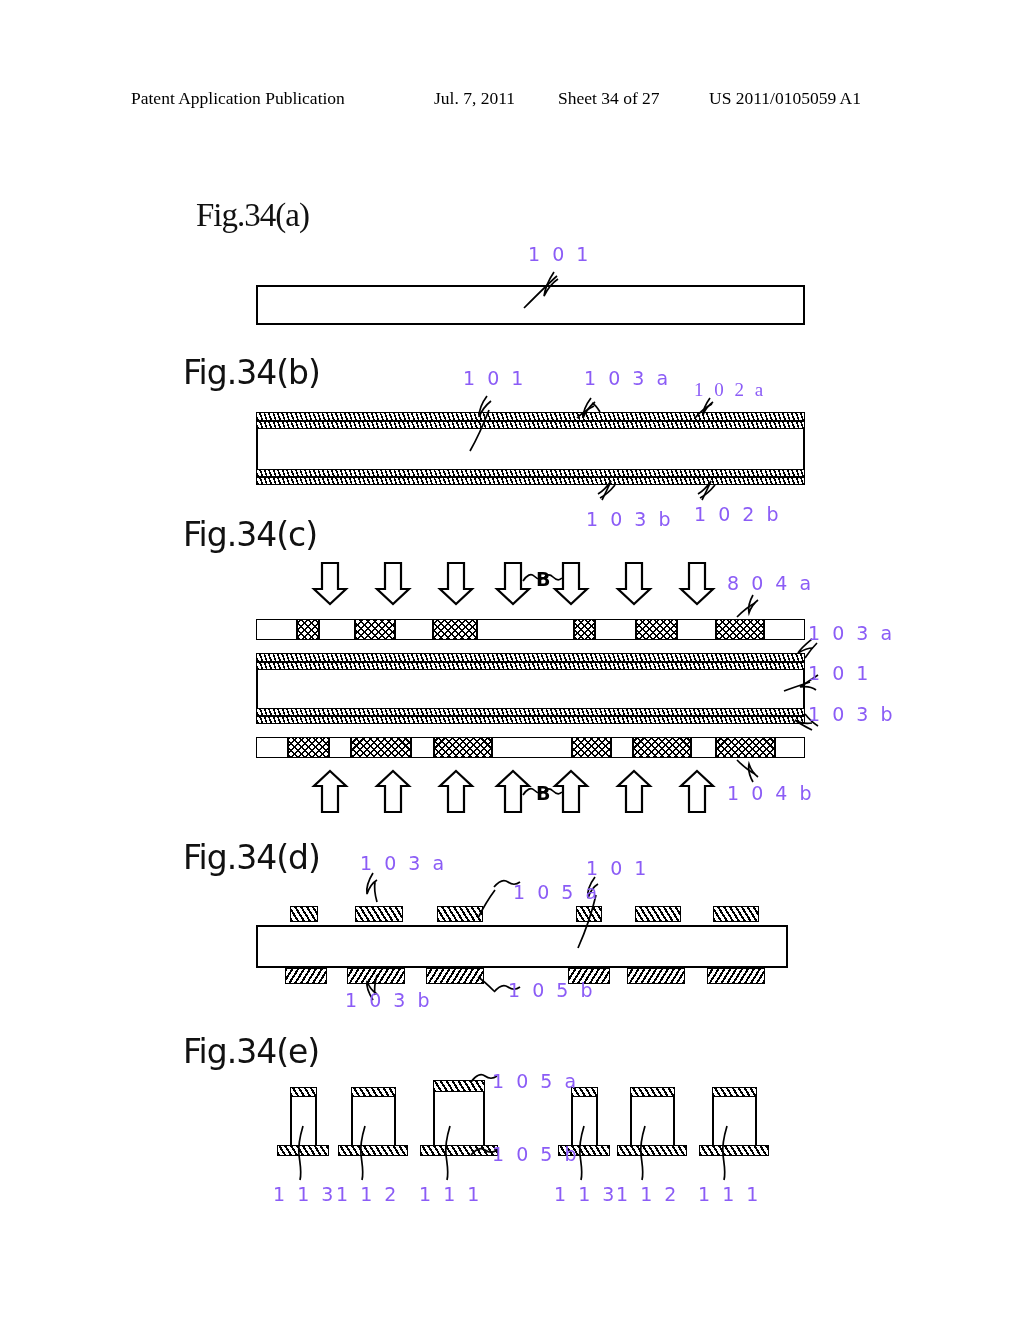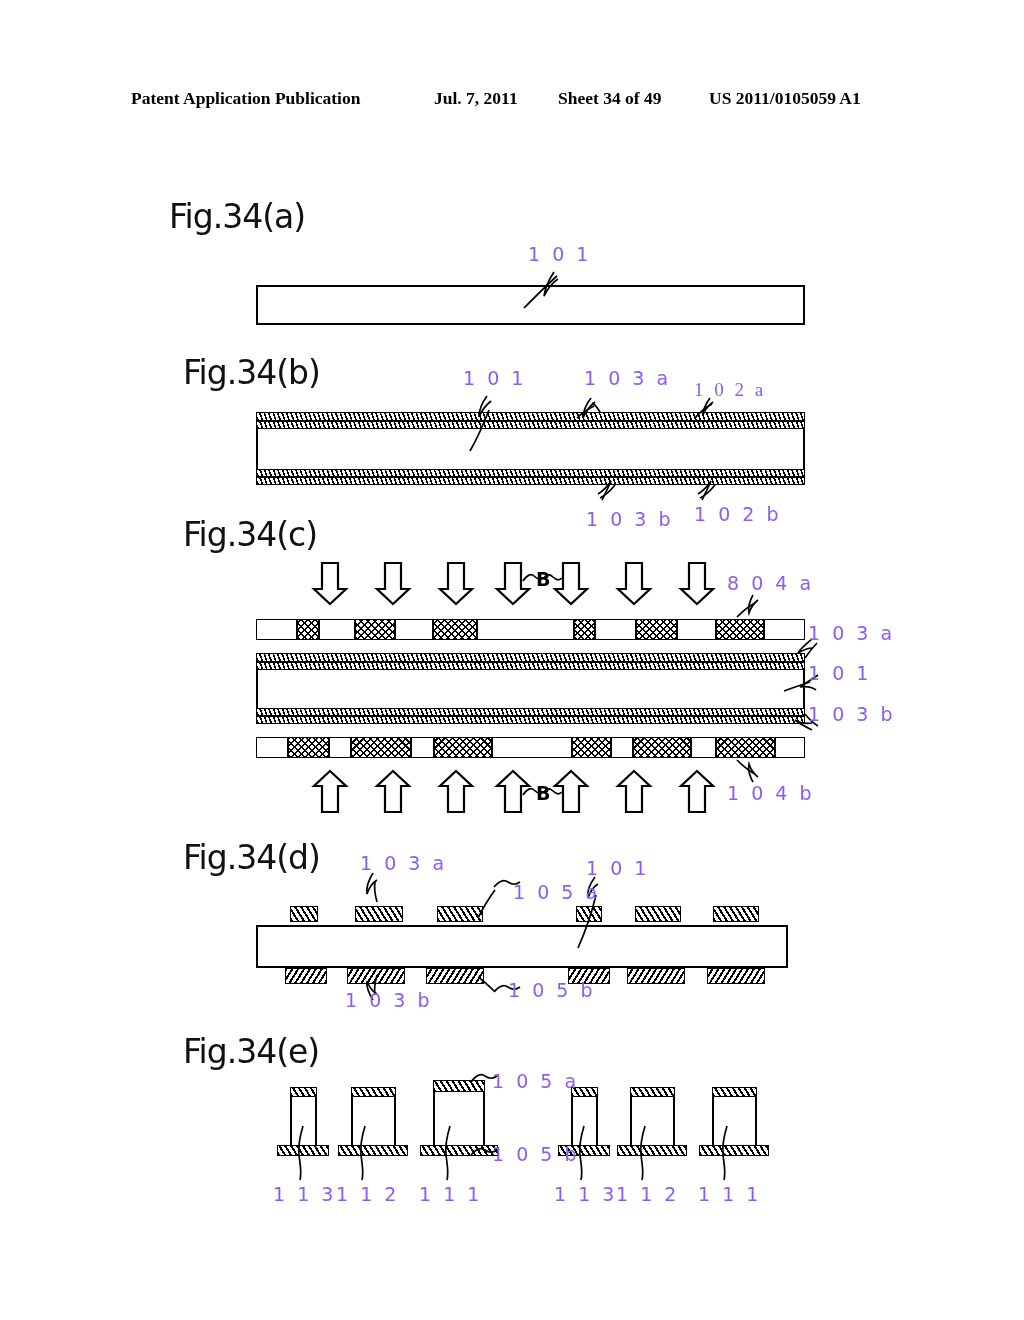--- a/index.html
+++ b/index.html
@@ -1,21 +1,21 @@
 <!DOCTYPE html>
 <html><head>
 <meta charset="utf-8">
 <style>
   html,body{margin:0;padding:0;background:#ffffff;}
   body{width:1024px;height:1320px;position:relative;font-family:"Liberation Sans",sans-serif;color:#000;}
   .sheet{position:absolute;left:0;top:0;width:1024px;height:1320px;background:#fff;}
 
   
   .hdr{position:absolute;left:0;top:88px;width:1024px;height:26px;}
-  .hdr span{position:absolute;font-family:"Liberation Serif",serif;font-weight:bold;font-size:17.5px;white-space:nowrap;letter-spacing:0px;}
+  .hdr span{position:absolute;font-family:"Liberation Serif",serif;font-weight:normal;font-size:17.5px;white-space:nowrap;letter-spacing:0px;}
   .hdr-pub{left:131px;top:0;}
   .hdr-date{left:434px;top:0;text-align:right;}
   .hdr-sheet{left:558px;top:0;}
   .hdr-num{left:709px;top:0;}
 
   
   .cap{position:absolute;font-family:"DejaVu Sans",sans-serif;font-size:33px;letter-spacing:-1px;white-space:nowrap;color:#111;}
 
   
   .ref{position:absolute;font-family:"DejaVu Sans",sans-serif;font-size:19px;letter-spacing:3px;white-space:nowrap;color:#8b5cf6;}
@@ -44,26 +44,26 @@
   .lead{fill:none;stroke:#000;stroke-width:1.7;}
 </style>
 </head>
 <body>
 
 <div class="sheet">
 
   <div class="hdr">
     <span class="hdr-pub">Patent Application Publication</span>
     <span class="hdr-date">Jul. 7, 2011</span>
-    <span class="hdr-sheet">Sheet 34 of 49</span>
+    <span class="hdr-sheet">Sheet 34 of 27</span>
     <span class="hdr-num">US 2011/0105059 A1</span>
   </div>
 
   <div>
-    <div class="cap" style="left:169px;top:197px;">Fig.34(a)</div>
+    <div class="cap" style="left:196px;top:197px;font-family:Liberation Serif, serif;">Fig.34(a)</div>
 
     <div class="box" style="left:256px;top:285px;width:549px;height:40px;"></div>
 
     <svg width="1024" height="1320">
       <path class="lead" d="M554,272 C548,281 545,289 544,296 C548,288 552,283 558,279"></path>
       <path class="lead" d="M524,308 C538,294 550,282 557,276"></path>
     </svg>
     <div class="ref" style="left:528px;top:243px;">1 0 1</div>
   </div>
 

